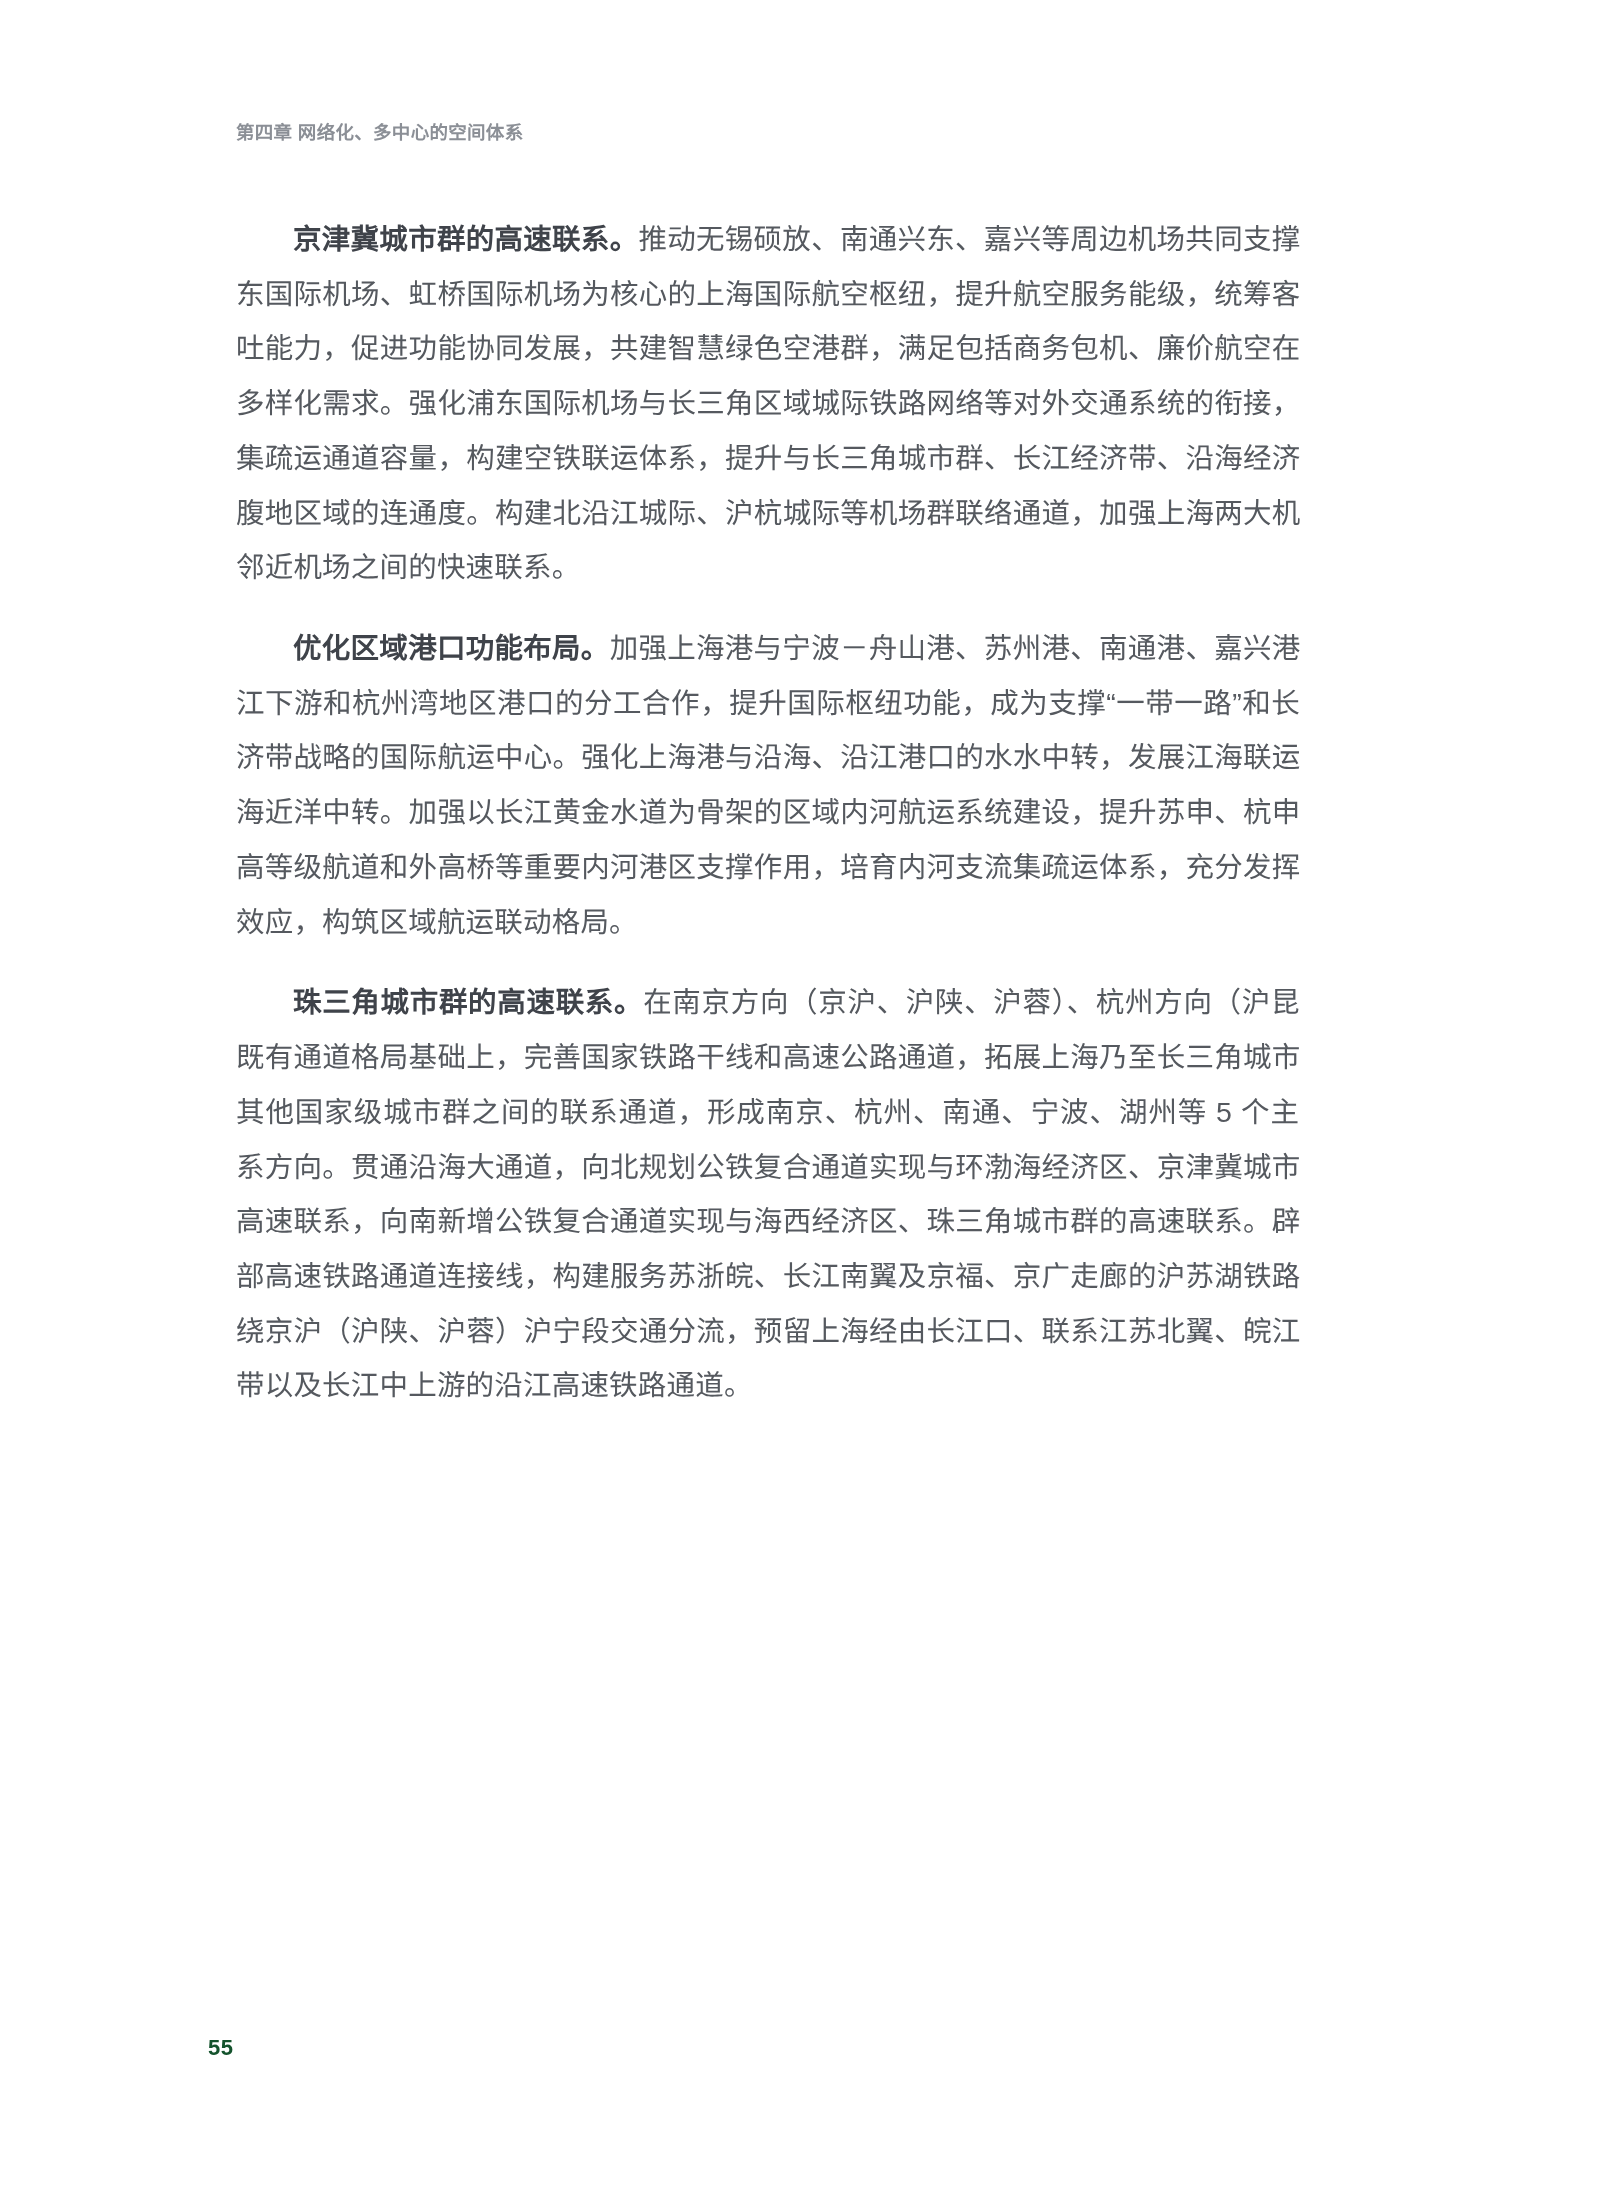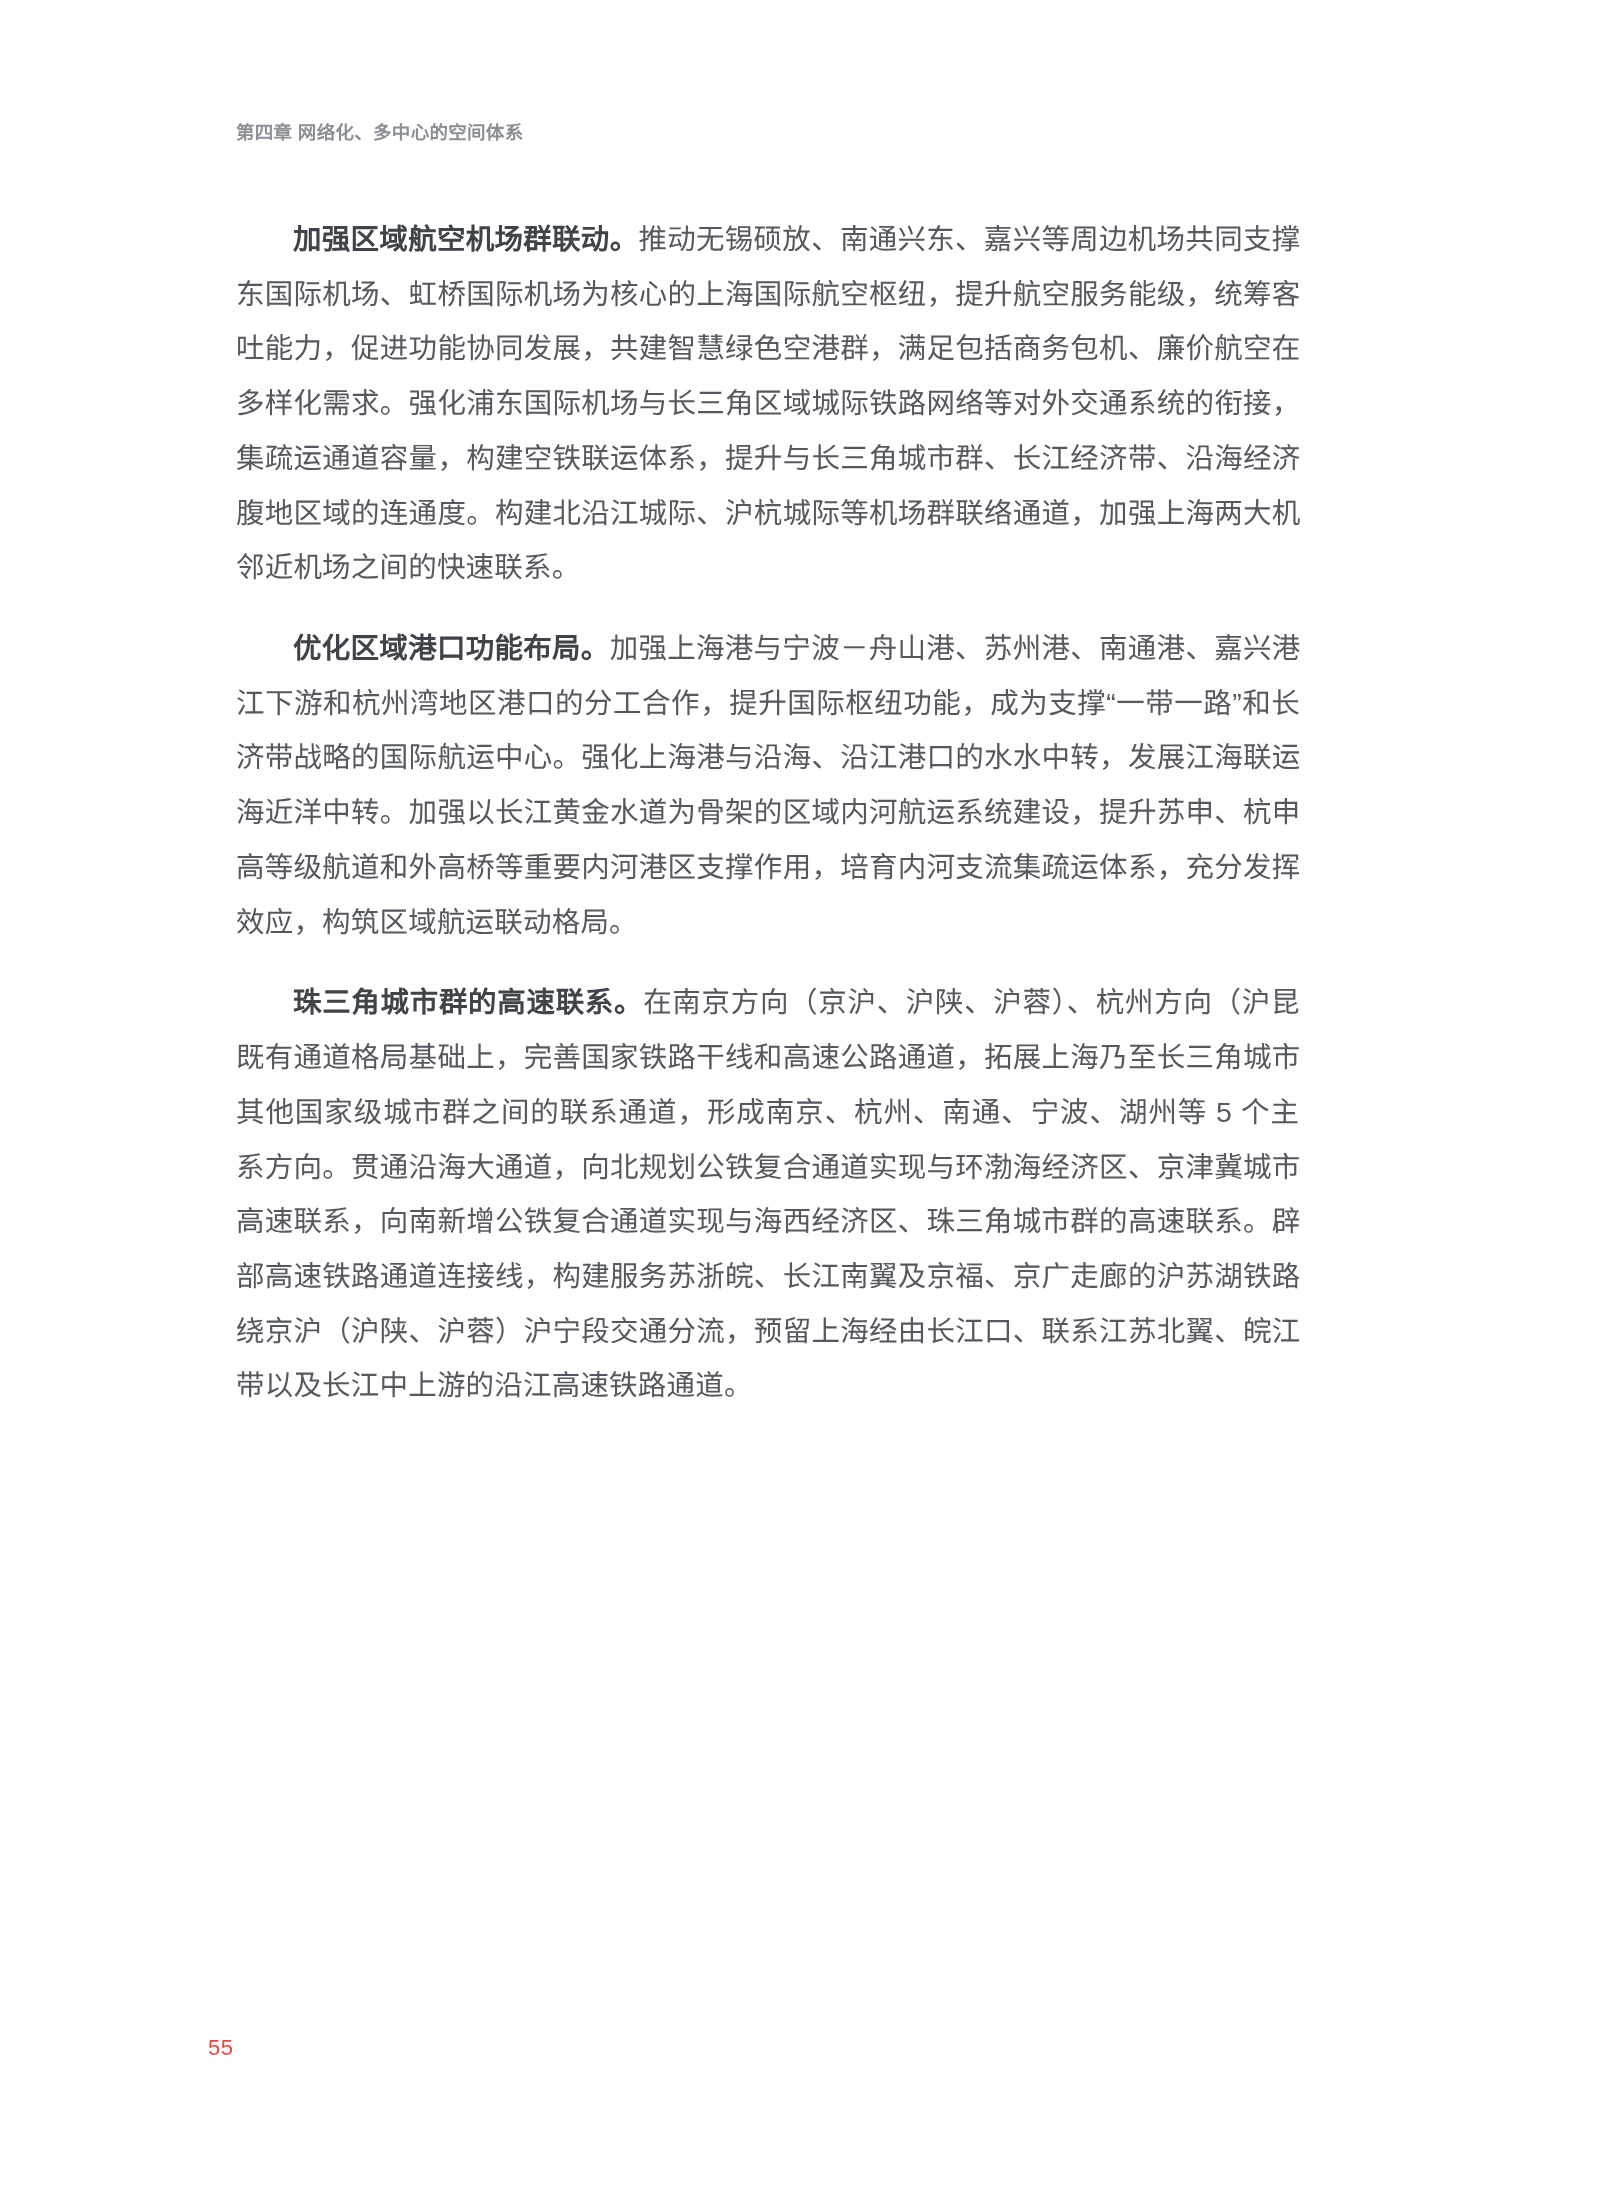--- a/index.html
+++ b/index.html
@@ -68,38 +68,38 @@
     font-weight: 700;
     color: #3f434a;
   }
 
   
   .page-number {
     position: absolute;
     left: 208px;
     top: 2035px;
     font-size: 22px;
-    font-weight: 400;
-    color: #ef4444;
+    font-weight: 700;
+    color: #14532d;
     letter-spacing: 0.5px;
   }
 </style>
 </head>
 <body>
 
 <div class="page">
 
   <div class="running-header">第四章  网络化、多中心的空间体系</div>
 
   <div class="content">
 
 
 
     <p class="body-para">
-      <span class="lead">加强区域航空机场群联动。</span><span>推动无锡硕放、南通兴东、嘉兴等周边机场共同支撑以浦东国际机场、虹桥国际机场为核心的上海国际航空枢纽，提升航空服务能级，统筹客货吞吐能力，促进功能协同发展，共建智慧绿色空港群，满足包括商务包机、廉价航空在内的多样化需求。强化浦东国际机场与长三角区域城际铁路网络等对外交通系统的衔接，扩展集疏运通道容量，构建空铁联运体系，提升与长三角城市群、长江经济带、沿海经济带等腹地区域的连通度。构建北沿江城际、沪杭城际等机场群联络通道，加强上海两大机场与邻近机场之间的快速联系。</span>
+      <span class="lead">京津冀城市群的高速联系。</span><span>推动无锡硕放、南通兴东、嘉兴等周边机场共同支撑以浦东国际机场、虹桥国际机场为核心的上海国际航空枢纽，提升航空服务能级，统筹客货吞吐能力，促进功能协同发展，共建智慧绿色空港群，满足包括商务包机、廉价航空在内的多样化需求。强化浦东国际机场与长三角区域城际铁路网络等对外交通系统的衔接，扩展集疏运通道容量，构建空铁联运体系，提升与长三角城市群、长江经济带、沿海经济带等腹地区域的连通度。构建北沿江城际、沪杭城际等机场群联络通道，加强上海两大机场与邻近机场之间的快速联系。</span>
     </p>
 
     <p class="body-para">
       <span class="lead">优化区域港口功能布局。</span><span>加强上海港与宁波－舟山港、苏州港、南通港、嘉兴港等长江下游和杭州湾地区港口的分工合作，提升国际枢纽功能，成为支撑“一带一路”和长江经济带战略的国际航运中心。强化上海港与沿海、沿江港口的水水中转，发展江海联运与沿海近洋中转。加强以长江黄金水道为骨架的区域内河航运系统建设，提升苏申、杭申线等高等级航道和外高桥等重要内河港区支撑作用，培育内河支流集疏运体系，充分发挥协同效应，构筑区域航运联动格局。</span>
     </p>
 
     <p class="body-para">
       <span class="lead">珠三角城市群的高速联系。</span><span>在南京方向（京沪、沪陕、沪蓉）、杭州方向（沪昆）等既有通道格局基础上，完善国家铁路干线和高速公路通道，拓展上海乃至长三角城市群与其他国家级城市群之间的联系通道，形成南京、杭州、南通、宁波、湖州等 5 个主要联系方向。贯通沿海大通道，向北规划公铁复合通道实现与环渤海经济区、京津冀城市群的高速联系，向南新增公铁复合通道实现与海西经济区、珠三角城市群的高速联系。辟建中部高速铁路通道连接线，构建服务苏浙皖、长江南翼及京福、京广走廊的沪苏湖铁路。围绕京沪（沪陕、沪蓉）沪宁段交通分流，预留上海经由长江口、联系江苏北翼、皖江经济带以及长江中上游的沿江高速铁路通道。</span>
     </p>
 

